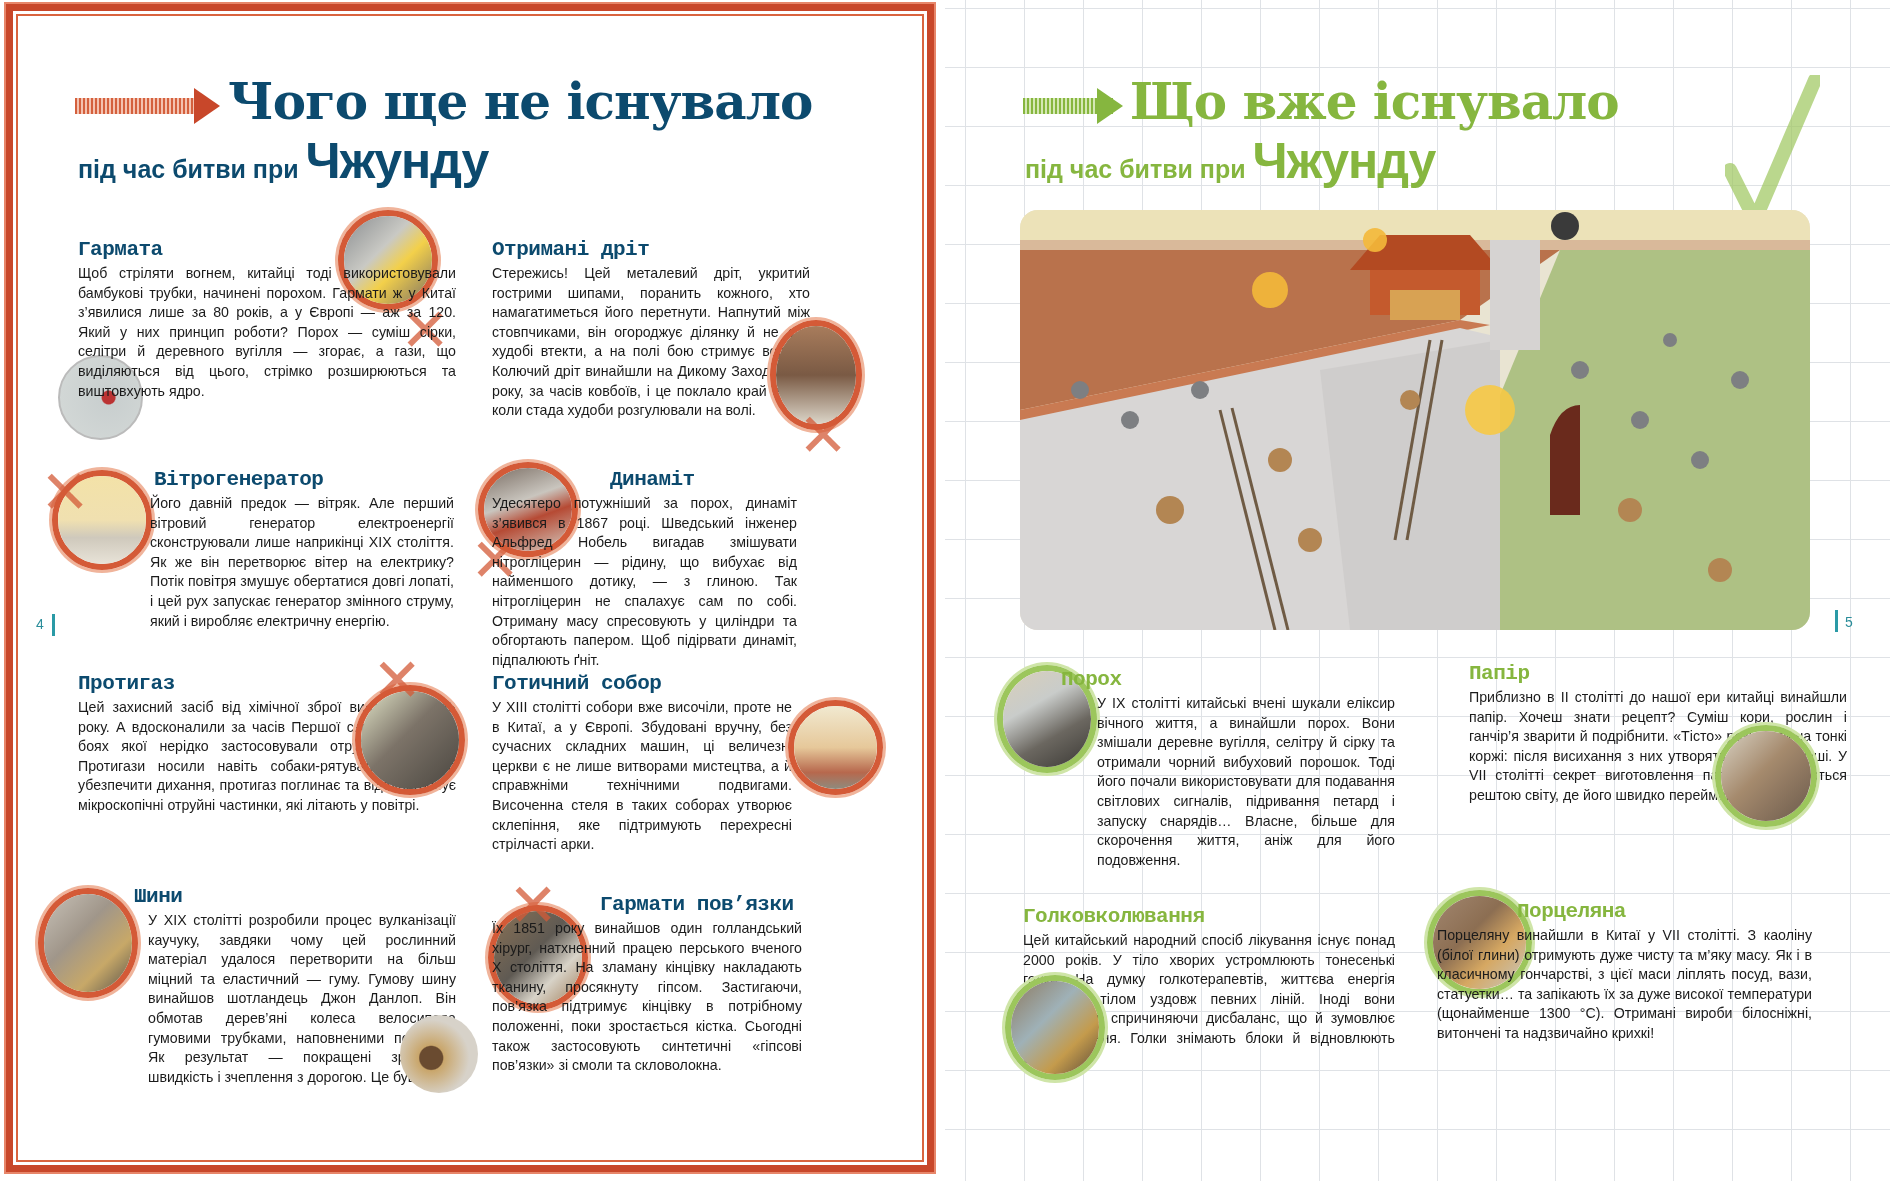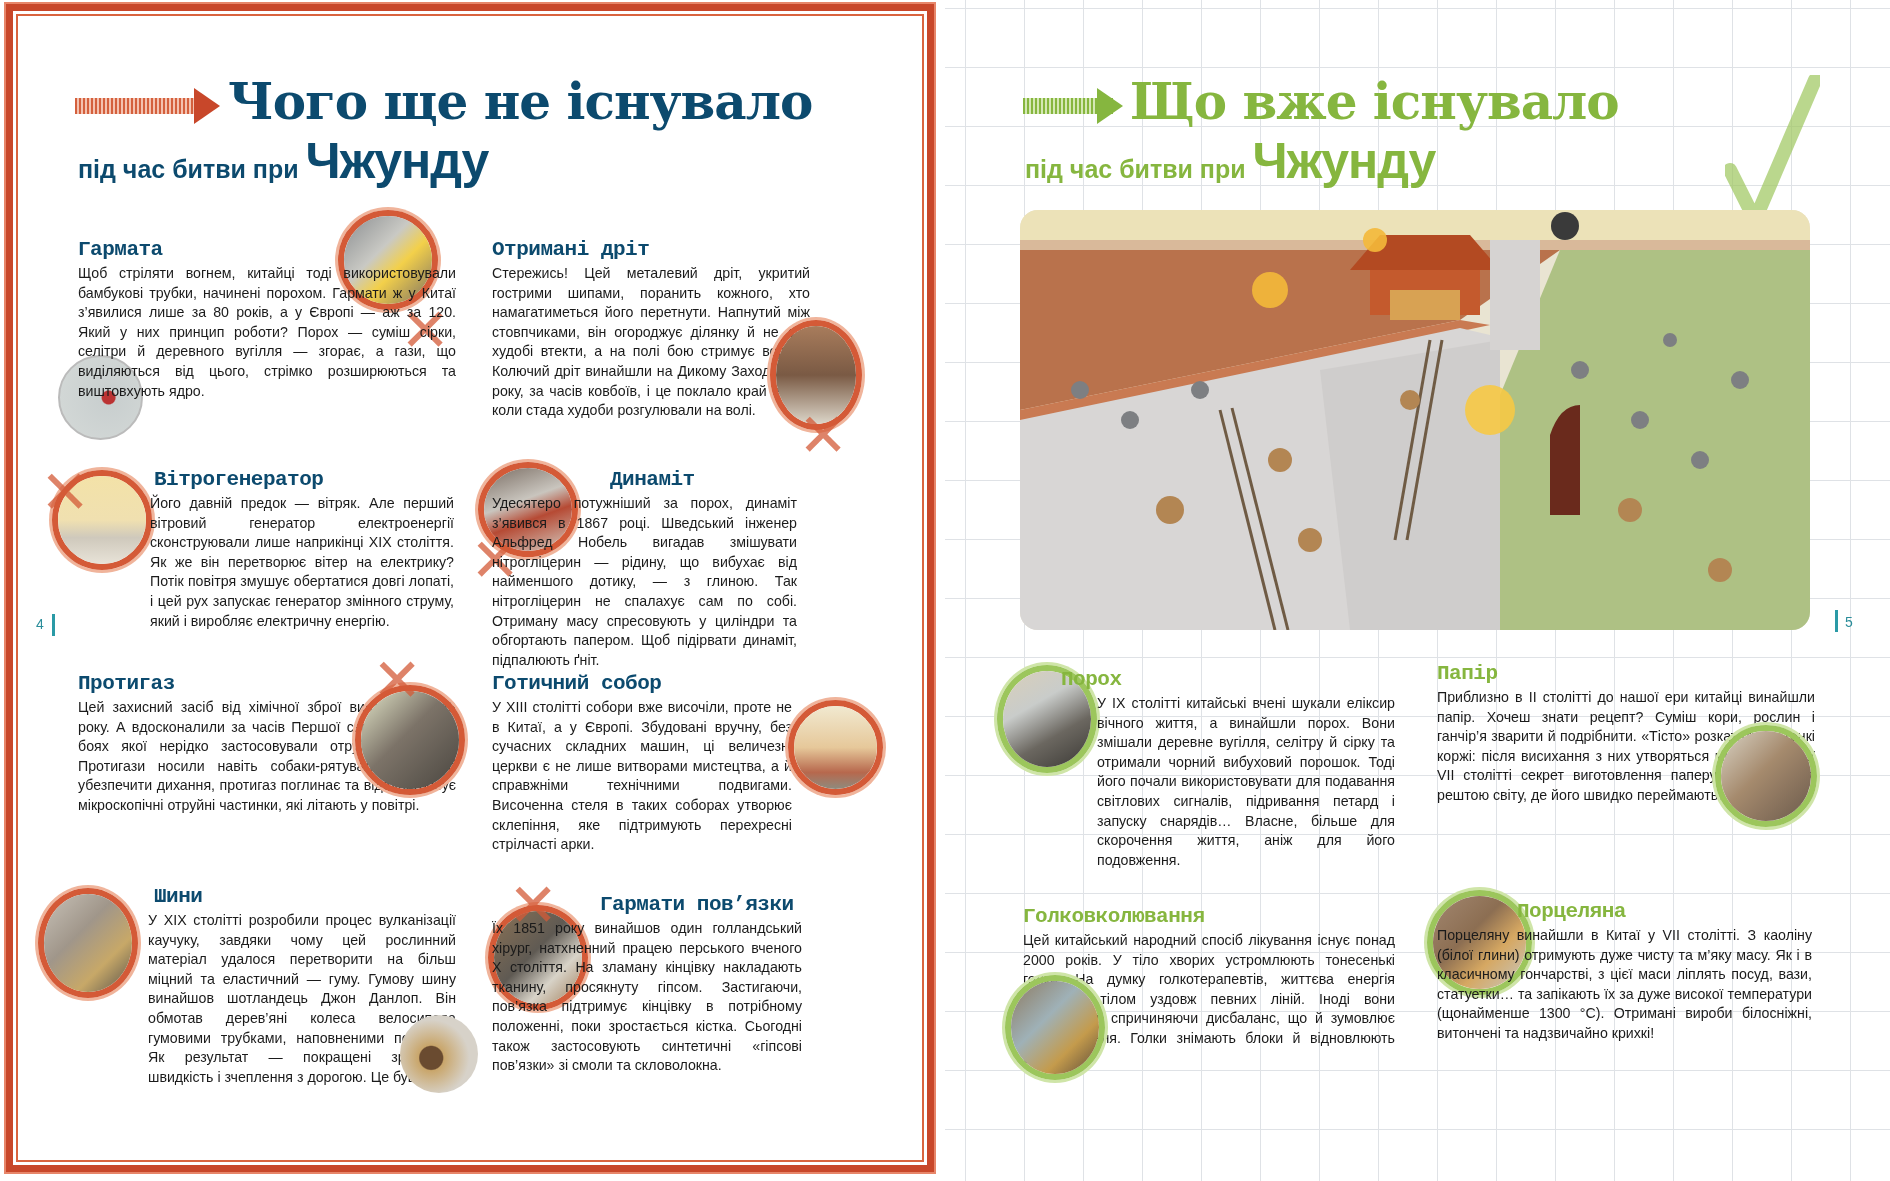--- a/index.html
+++ b/index.html
@@ -99,21 +99,21 @@
     <p>У XIII столітті собори вже височіли, проте не в Китаї, а у Європі. Збудовані вручну, без сучасних складних машин, ці величезні церкви є не лише витворами мистецтва, а й справжніми технічними подвигами. Височенна стеля в таких соборах утворює склепіння, яке підтримують перехресні стрілчасті арки.</p>
   </div>
   <div class="medal red-m" style="left:788px;top:700px;width:95px;height:95px;">
     <div class="art" style="background:linear-gradient(180deg,#f1e9d0 0%,#e6c89a 50%,#b7684d 80%,#8e8b7e 100%);"></div>
   </div>
 
   <div class="medal red-m" style="left:38px;top:888px;width:100px;height:110px;">
     <div class="art" style="background:linear-gradient(135deg,#c8c2b8 0%,#a0968a 40%,#c7a868 70%,#56514b 100%);"></div>
   </div>
   <div class="section" style="left:78px;top:885px;width:378px;">
-    <h3 class="red" style="margin-left:76px;">Шини</h3>
+    <h3 class="red" style="margin-left:56px;">Шини</h3>
     <p style="padding-left:70px;">У XIX столітті розробили процес вулканізації каучуку, завдяки чому цей рослинний матеріал удалося перетворити на більш міцний та еластичний — гуму. Гумову шину винайшов шотландець Джон Данлоп. Він обмотав дерев’яні колеса велосипеда гумовими трубками, наповненими повітрям. Як результат — покращені зручність, швидкість і зчеплення з дорогою. Це був успіх!</p>
   </div>
   <div class="medal" style="left:400px;top:1015px;width:78px;height:78px;background:radial-gradient(circle at 40% 55%,#6a4b30 0 18%,#c9a66b 20%,#d7d2c9 60%);"></div>
 
   <div class="medal red-m" style="left:488px;top:905px;width:100px;height:105px;">
     <div class="art" style="background:linear-gradient(135deg,#8b7255 0%,#5f5a53 45%,#d8d3c8 70%,#9e7b55 100%);"></div>
   </div>
   <div class="xmark" style="left:508px;top:875px;">✕</div>
   <div class="section" style="left:492px;top:893px;width:310px;">
     <h3 class="red" style="margin-left:108px;">Гармати пов’язки</h3>
@@ -139,21 +139,21 @@
   <div class="pagenum" style="left:900px;top:614px;">5</div>
 
   <div class="medal green-m" style="left:52px;top:665px;width:100px;height:108px;">
     <div class="art" style="background:linear-gradient(150deg,#d9cfb9 0%,#c9ccca 35%,#6b6760 65%,#3b3935 100%);"></div>
   </div>
   <div class="section" style="left:80px;top:668px;width:370px;">
     <h3 class="green" style="margin-left:36px;">Порох</h3>
     <p style="padding-left:72px;">У IX столітті китайські вчені шукали еліксир вічного життя, а винайшли порох. Вони змішали деревне вугілля, селітру й сірку та отримали чорний вибуховий порошок. Тоді його почали використовувати для подавання світлових сигналів, підривання петард і запуску снарядів… Власне, більше для скорочення життя, аніж для його подовження.</p>
   </div>
 
-  <div class="section" style="left:492px;top:662px;width:378px;">
+  <div class="section" style="left:492px;top:662px;width:378px;padding-left:32px;">
     <h3 class="green">Папір</h3>
     <p style="padding-right:0;">Приблизно в II столітті до нашої ери китайці винайшли папір. Хочеш знати рецепт? Суміш кори, рослин і ганчір’я зварити й подрібнити. «Тісто» розкатати на тонкі коржі: після висихання з них утворяться міцні аркуші. У VII столітті секрет виготовлення паперу поширюється рештою світу, де його швидко переймають.</p>
   </div>
   <div class="medal green-m" style="left:770px;top:725px;width:102px;height:102px;">
     <div class="art" style="background:linear-gradient(135deg,#d9d3c5 0%,#a58a6d 45%,#6b5a4c 100%);"></div>
   </div>
 
   <div class="section" style="left:78px;top:905px;width:372px;">
     <h3 class="green">Голковколювання</h3>
     <p style="padding-left:0;">Цей китайський народний спосіб лікування існує понад 2000 років. У тіло хворих устромлюють тонесенькі голки. На думку голкотерапевтів, життєва енергія циркулює тілом уздовж певних ліній. Іноді вони блокуються, спричиняючи дисбаланс, що й зумовлює захворювання. Голки знімають блоки й відновлюють баланс.</p>

